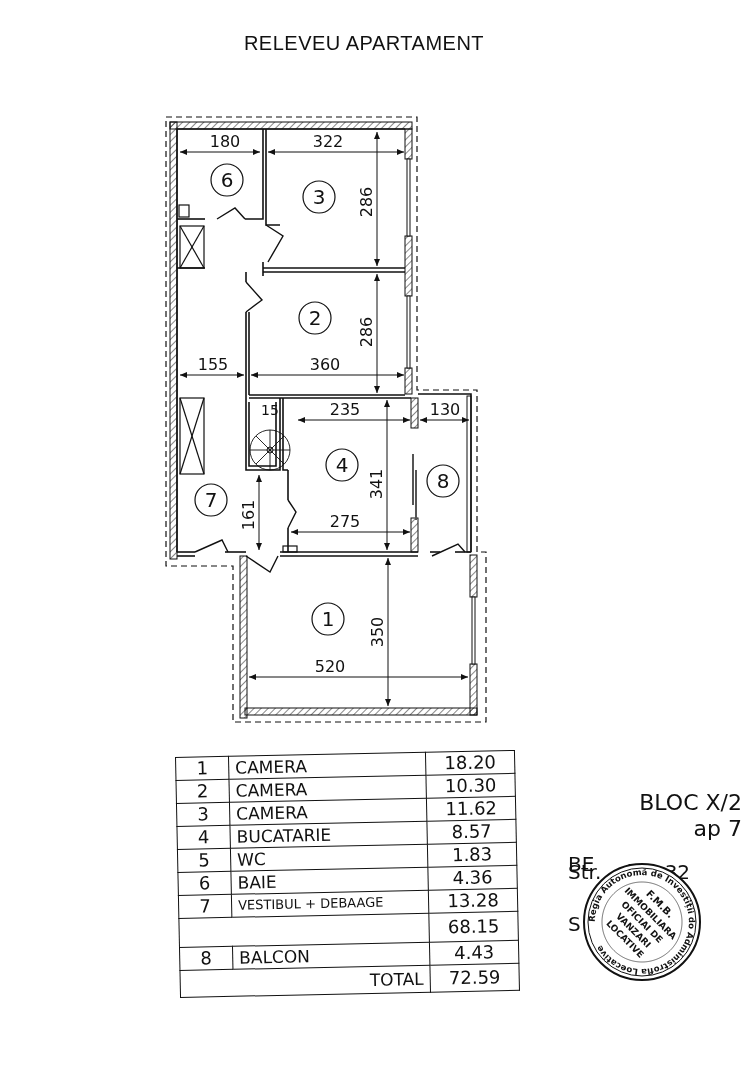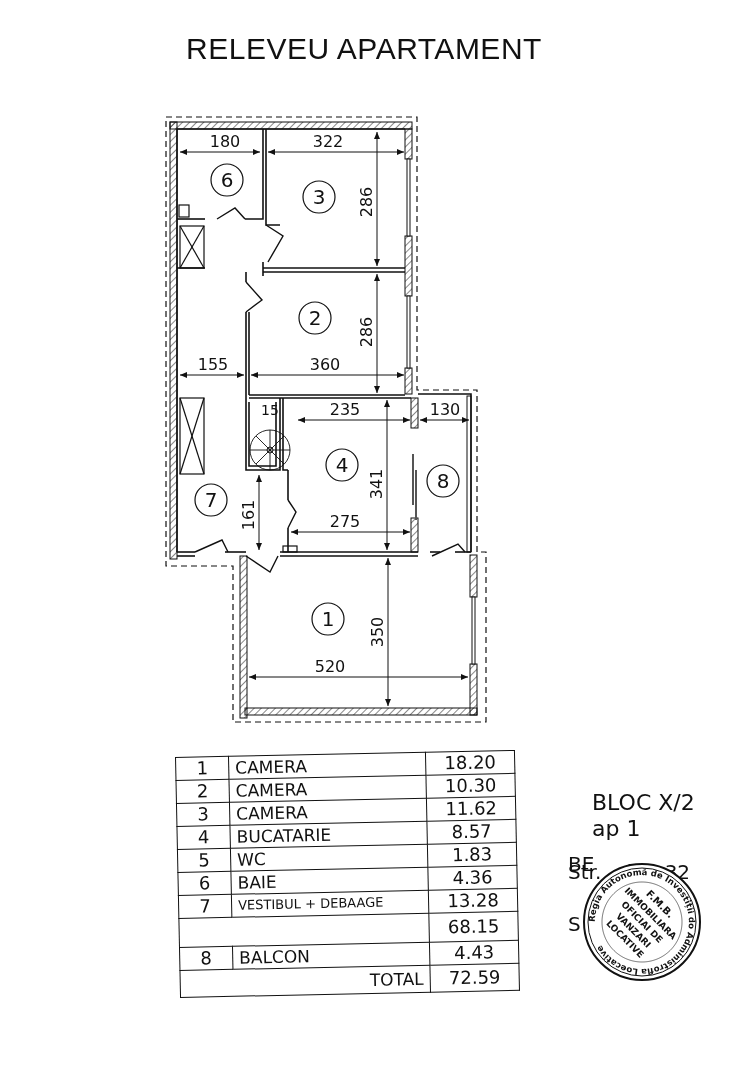--- a/index.html
+++ b/index.html
@@ -1,28 +1,28 @@
 <!DOCTYPE html>
 <html><head>
 <meta charset="utf-8">
 <style>
   html, body { margin: 0; padding: 0; background: #ffffff; }
   body { width: 756px; height: 1080px; position: relative; overflow: hidden; font-family: "Liberation Sans", sans-serif; color: #111; }
-  .title { position: absolute; left: 0; width: 728px; top: 32px; text-align: center; font-size: 30px; letter-spacing: 0.5px; font-family: "Liberation Sans", sans-serif; }
+  .title { position: absolute; left: 0; width: 728px; top: 32px; text-align: center; font-size: 20px; letter-spacing: 0.5px; font-family: "Liberation Sans", sans-serif; }
   svg.plan { position: absolute; left: 0; top: 0; }
   .lbl { font-family: "DejaVu Sans", sans-serif; font-size: 16px; fill: #111; }
   .num { font-family: "DejaVu Sans", sans-serif; font-size: 20px; fill: #111; }
   .tbl-wrap { position: absolute; left: 175px; top: 757px; width: 340px; transform: rotate(-1.2deg); transform-origin: left top; }
   table.area { border-collapse: collapse; width: 340px; font-family: "DejaVu Sans", sans-serif; }
   table.area td { border: 1.5px solid #111; padding: 0 6px; height: 22px; font-size: 17px; line-height: 22px; }
   table.area td.n { width: 40px; text-align: center; font-size: 18px; }
   table.area td.v { width: 76px; text-align: center; font-size: 18px; }
   table.area td.small { font-size: 13px; }
   table.area td.right { text-align: right; }
-  .bloc { position: absolute; left: 592px; top: 790px; font-family: "DejaVu Sans", sans-serif; font-size: 22px; text-align: left; width: 150px; line-height: 26px; }
+  .bloc { position: absolute; left: 592px; top: 790px; font-family: "DejaVu Sans", sans-serif; font-size: 22px; text-align: right; width: 150px; line-height: 26px; }
   .addr { position: absolute; left: 568px; font-family: "DejaVu Sans", sans-serif; font-size: 20px; white-space: nowrap; }
   .stamp { position: absolute; left: 582px; top: 862px; width: 120px; height: 120px; }
 </style>
 </head>
 <body>
 
 <div class="title">RELEVEU APARTAMENT</div>
 
 <svg class="plan" width="756" height="740" viewBox="0 0 756 740">
   <defs>
@@ -246,21 +246,21 @@
     <tr>
       <td colspan="2" class="right" style="height:26px">TOTAL</td>
       <td class="v">72.59</td>
     </tr>
   </tbody>
     </table>
 </div>
 
 <div class="bloc">
   <div>BLOC X/2</div>
-  <div>ap 1</div>
+  <div>ap 7</div>
 </div>
 <div class="addr" style="top:860px">Str. ...ilor 32</div>
 <div class="addr" style="top:852px">BE</div>
 <div class="addr" style="top:912px">S                E 3</div>
 
 <svg class="stamp" viewBox="0 0 120 120">
   <circle cx="60" cy="60" r="58" fill="#fff" stroke="#111" stroke-width="2"></circle>
   <circle cx="60" cy="60" r="54" fill="none" stroke="#111" stroke-width="1"></circle>
   <circle cx="60" cy="60" r="40" fill="none" stroke="#111" stroke-width="0.6" stroke-dasharray="1,0"></circle>
   <defs>

